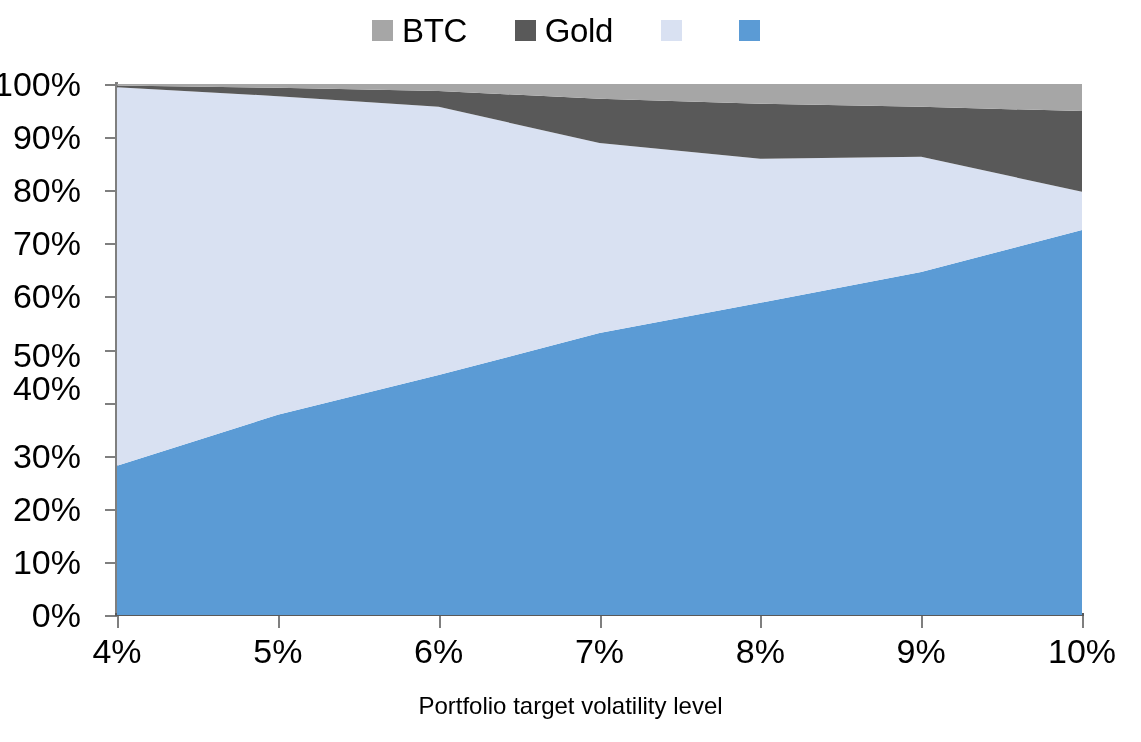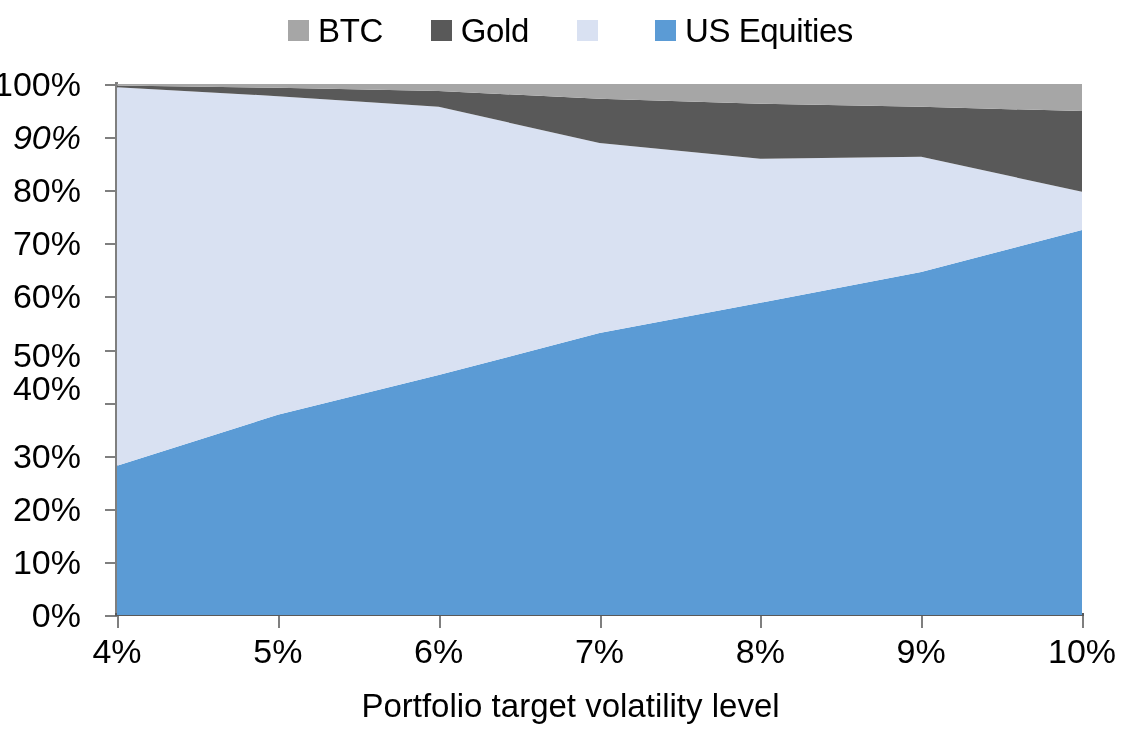--- a/index.html
+++ b/index.html
@@ -115,21 +115,21 @@
     white-space: nowrap;
     transform: translateX(-50%);
   }
 
   #x-axis-title {
     position: absolute;
     left: 0;
     top: 688px;
     width: 1141px;
     text-align: center;
-    font-size: 33px;
+    font-size: 24px;
     line-height: 36px;
   }
 </style>
 </head>
 <body>
 
 <div id="chart-root">
 
   <div id="legend">
       <div class="legend-item">
@@ -138,35 +138,34 @@
       </div>
       <div class="legend-item">
         <span class="legend-swatch" style="background: rgb(89, 89, 89);"></span>
         <span class="legend-label">Gold</span>
       </div>
       <div class="legend-item">
         <span class="legend-swatch" style="background: rgb(217, 225, 242);"></span>
       </div>
       <div class="legend-item">
         <span class="legend-swatch" style="background: rgb(91, 155, 213);"></span>
-        <span class="legend-label">US Equities</span>
       </div>
     </div>
 
   <div id="y-labels">
       <div class="y-label" style="top: 598px;">0%</div>
       <div class="y-label" style="top: 544.9px;">10%</div>
       <div class="y-label" style="top: 491.8px;">20%</div>
       <div class="y-label" style="top: 438.7px;">30%</div>
       <div class="y-label" style="top: 371px; text-align: center;">40%</div>
       <div class="y-label" style="top: 338px;">50%</div>
       <div class="y-label" style="top: 279.4px; margin-left: 31px;">60%</div>
       <div class="y-label" style="top: 226.3px; text-align: right;">70%</div>
       <div class="y-label" style="top: 173.2px; text-align: right;">80%</div>
-      <div class="y-label" style="top: 120.1px; font-style: italic;">90%</div>
+      <div class="y-label" style="top: 120.1px;">90%</div>
       <div class="y-label" style="top: 67px;">100%</div>
     </div>
 
   <div id="y-ticks">
       <div class="y-tick" style="top: 615px;"></div>
       <div class="y-tick" style="top: 561.9px;"></div>
       <div class="y-tick" style="top: 508.8px;"></div>
       <div class="y-tick" style="top: 455.7px;"></div>
       <div class="y-tick" style="top: 402.6px;"></div>
       <div class="y-tick" style="top: 349.5px;"></div>

